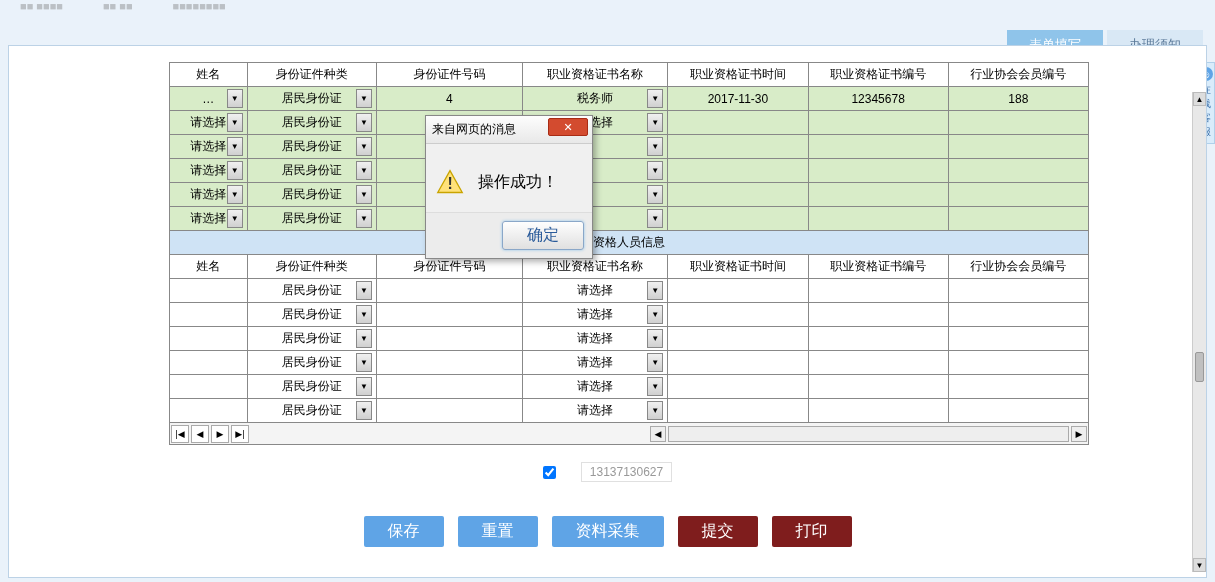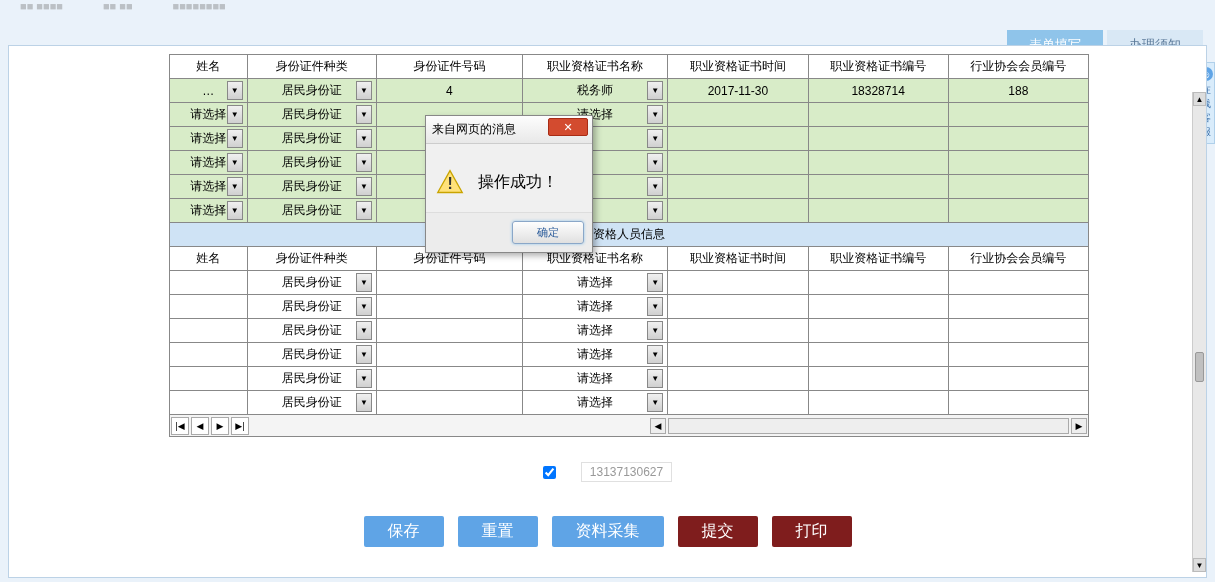--- a/index.html
+++ b/index.html
@@ -12,21 +12,21 @@
 
 
 .toptabs { position: absolute; top: 30px; right: 12px; display: flex; }
 .toptab { padding: 6px 22px; font-size: 13px; background: #d9e8f5; color: #5b7a9a; cursor: pointer; margin-left: 4px; }
 .toptab.active { background: #8fc4ea; color: #fff; }
 
 
 .mainframe { position: absolute; top: 45px; left: 8px; right: 8px; bottom: 4px; border: 1px solid #bcd2e6; background: #fff; overflow: hidden; }
 
 
-.tablearea { position: absolute; top: 8px; left: 160px; width: 920px; }
+.tablearea { position: absolute; top: 16px; left: 160px; width: 920px; }
 
 table.grid { border-collapse: collapse; width: 100%; table-layout: fixed; }
 table.grid th, table.grid td { border: 1px solid #888; height: 24px; text-align: center; vertical-align: middle; font-weight: normal; background: #fff; overflow: hidden; white-space: nowrap; padding: 0 2px; }
 table.grid th { font-size: 12px; }
 table.grid tr.green td { background: #d8ecc8; }
 table.grid tr.section td { background: #cfe3f5; font-size: 12px; }
 
 .cellsel { position: relative; display: flex; align-items: center; justify-content: center; height: 100%; width: 100%; }
 .cellsel .lbl { flex: 1; text-align: center; }
 .cellsel .arrow { position: absolute; right: 2px; top: 2px; bottom: 2px; width: 16px; background: linear-gradient(#f0f0f0,#d0d0d0); border: 1px solid #888; display: flex; align-items: center; justify-content: center; font-size: 8px; cursor: pointer; }
@@ -51,21 +51,21 @@
 
 .overlay { position: absolute; inset: 0; }
 .dialog { position: absolute; top: 115px; left: 425px; width: 168px; background: #f0f0f0; border: 1px solid #888; box-shadow: 3px 3px 6px rgba(0,0,0,0.3); font-family: "Microsoft YaHei", sans-serif; }
 .dialog .titlebar { height: 28px; background: linear-gradient(#fdfdfd,#e8e8e8); display: flex; align-items: center; padding: 0 6px; font-size: 12px; border-bottom: 1px solid #ccc; position: relative; }
 .dialog .closebtn { position: absolute; right: 4px; top: 2px; width: 40px; height: 18px; background: #d34b2f; border-radius: 2px; color: #fff; display: flex; align-items: center; justify-content: center; font-size: 11px; cursor: pointer; border: 1px solid #a82c15; }
 .dialog .body { padding: 24px 10px 16px 10px; display: flex; align-items: center; gap: 14px; }
 .dialog .warnicon { width: 28px; height: 28px; display:flex; align-items:center; justify-content:center; }
 .dialog .warnicon svg { width: 28px; height: 28px; }
 .dialog .msg { font-size: 16px; }
 .dialog .btnbar { padding: 8px; display: flex; justify-content: flex-end; background: #ececec; border-top: 1px solid #ddd; }
-.dialog .okbtn { padding: 3px 24px; background: linear-gradient(#fefefe,#e0e0e0); border: 1px solid #8aa7c8; border-radius: 3px; color: #2a5b9a; font-size: 11px; cursor: pointer; box-shadow: 0 0 3px #8fc4ea; }
+.dialog .okbtn { padding: 3px 24px; background: linear-gradient(#fefefe,#e0e0e0); border: 1px solid #8aa7c8; border-radius: 3px; color: #2a5b9a; font-size: 16px; cursor: pointer; box-shadow: 0 0 3px #8fc4ea; }
 
 
 .sidebar { position: absolute; top: 62px; right: 0; width: 18px; background: #d9ecfb; border: 1px solid #b0d0ea; padding: 4px 1px; font-size: 10px; text-align: center; color: #3a6ea8; }
 .sidebar .icn { width: 14px; height: 14px; border-radius: 50%; background: #5fa4e6; margin: 0 auto 2px; display:flex;align-items:center;justify-content:center;color:#fff;font-size:10px;}
 
 
 .vsb { position: absolute; top: 46px; right: 0; bottom: 5px; width: 14px; background: #e8e8e8; border-left: 1px solid #ccc; }
 .vsb .thumb { position: absolute; left: 2px; right: 2px; top: 260px; height: 30px; background: #c0c0c0; border: 1px solid #999; border-radius: 2px; }
 .vsb .up, .vsb .dn { position: absolute; left:0; right:0; height: 14px; background:#ddd; border:1px solid #bbb; display:flex;align-items:center;justify-content:center;font-size:8px;}
 .vsb .up { top:0 } .vsb .dn { bottom:0 }
@@ -129,21 +129,21 @@
                 </div>
               </td>
               <td>4</td>
               <td>
                 <div class="cellsel">
                   <span class="lbl">税务师</span>
                   <span class="arrow">▼</span>
                 </div>
               </td>
               <td>2017-11-30</td>
-              <td>18328714</td>
+              <td>12345678</td>
               <td>188</td>
             </tr>
             <tr class="green">
               <td>
                 <div class="cellsel">
                   <span class="lbl">请选择</span>
                   <span class="arrow">▼</span>
                 </div>
               </td>
               <td>

